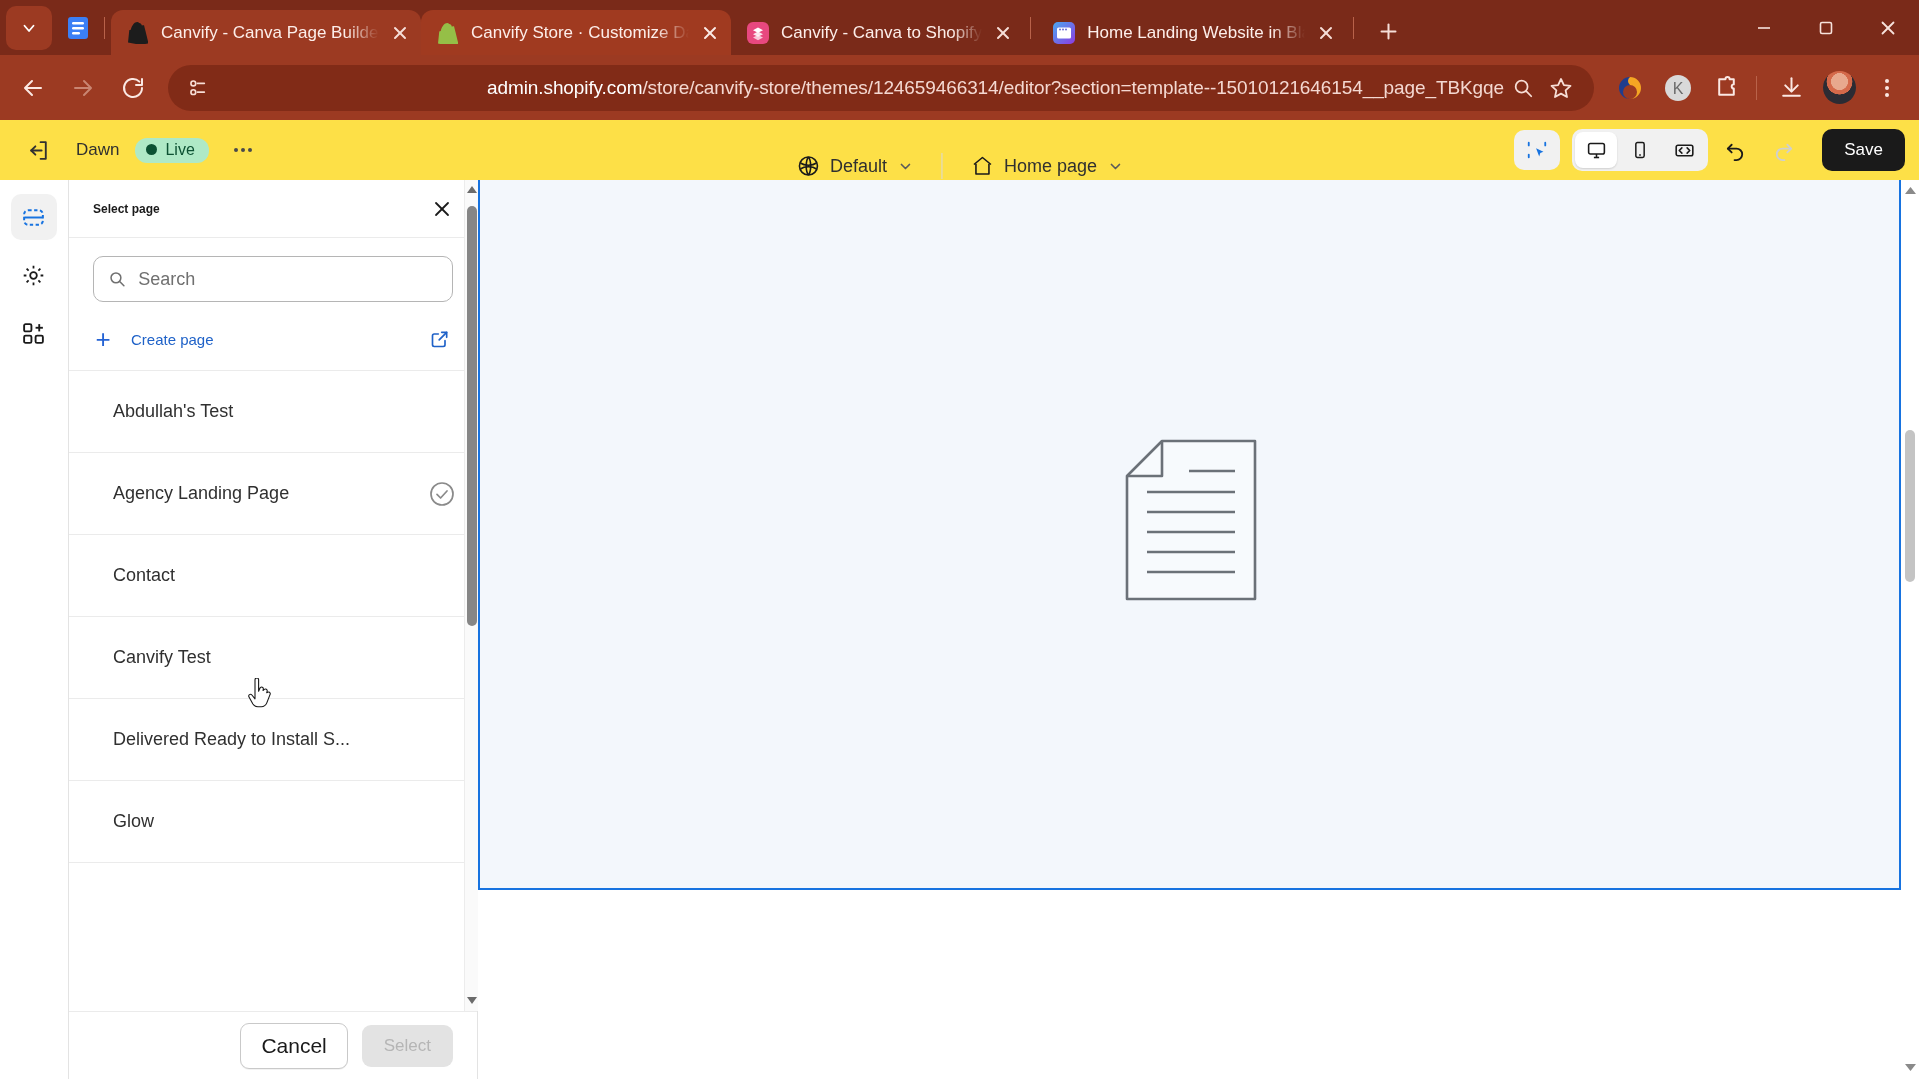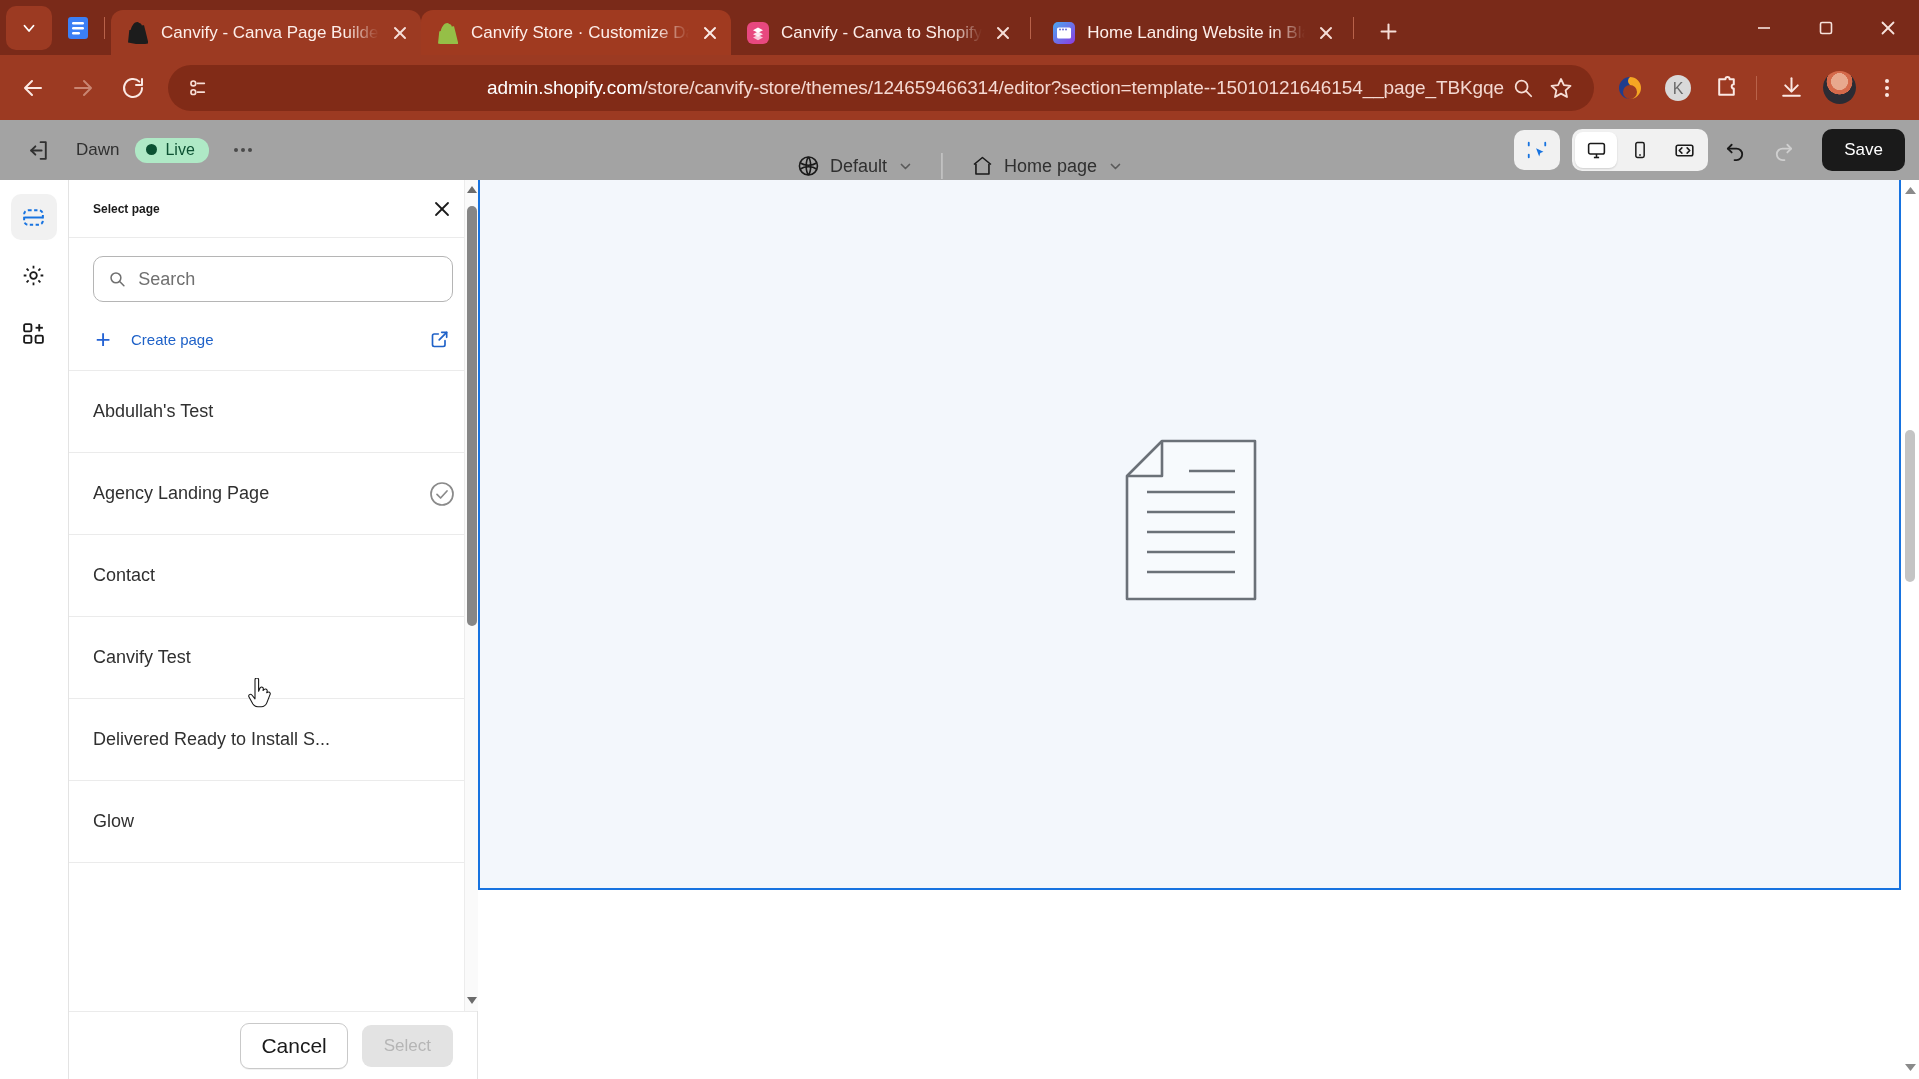--- a/index.html
+++ b/index.html
@@ -130,21 +130,21 @@
     background: radial-gradient(circle at 50% 32%, #e8a98e 0 30%, #d4694a 31% 46%, #2b2b33 47% 100%);
     overflow: hidden;
   }
 
   
   .editor { flex: 1 1 auto; display: flex; flex-direction: column; background: #fff; min-height: 0; }
 
   .editor-top {
     height: 60px;
     flex: 0 0 60px;
-    background: #a3a3a3;
+    background: #fde047;
     display: flex; align-items: center;
     padding: 0 14px 0 18px;
     position: relative;
   }
   .exit-btn { width: 40px; height: 40px; display:flex; align-items:center; justify-content:center; }
   .theme-name { font-size: 17px; color: #303030; margin-left: 18px; }
   .live-badge {
     margin-left: 16px;
     background: #afe9c6;
     color: #0c5132;
@@ -237,21 +237,21 @@
 
   .page-list { flex: 1 1 auto; overflow-y: hidden; min-height: 0; }
   .page-item {
     height: 82px;
     display: flex; align-items: center;
     padding: 0 20px 0 24px;
     border-top: 1px solid #ebebeb;
     font-size: 18px; color: #303030;
     position: relative;
   }
-  .page-item .lbl { flex: 1 1 auto; }
+  .page-item .lbl { flex: 1 1 auto; margin-left: 20px; }
   .check-ic { width: 30px; height: 30px; flex: 0 0 30px; display:flex; align-items:center; justify-content:center; }
 
   .panel-foot {
     height: 68px; flex: 0 0 68px;
     border-top: 1px solid #ebebeb;
     display: flex; align-items: center; justify-content: flex-end;
     gap: 14px; padding: 0 24px;
     background: #fff;
   }
   .btn-cancel {

